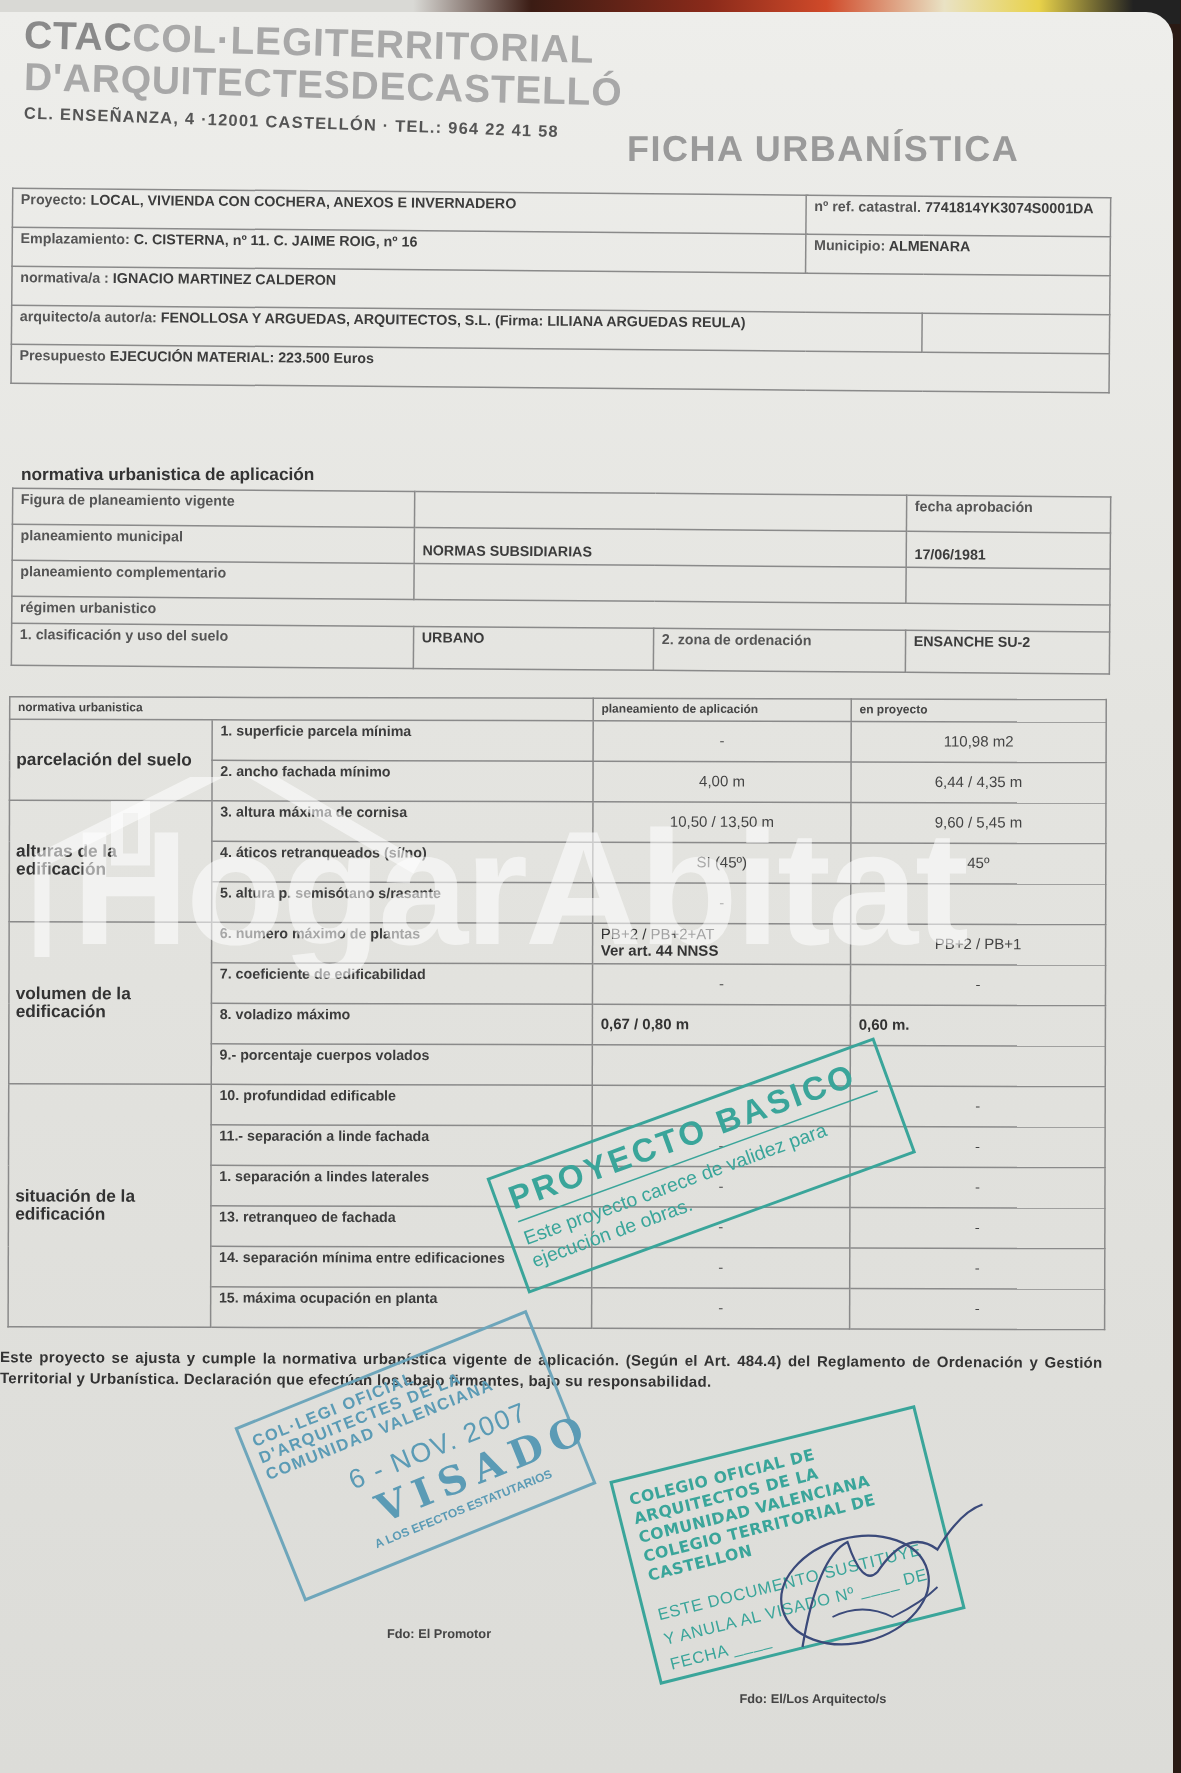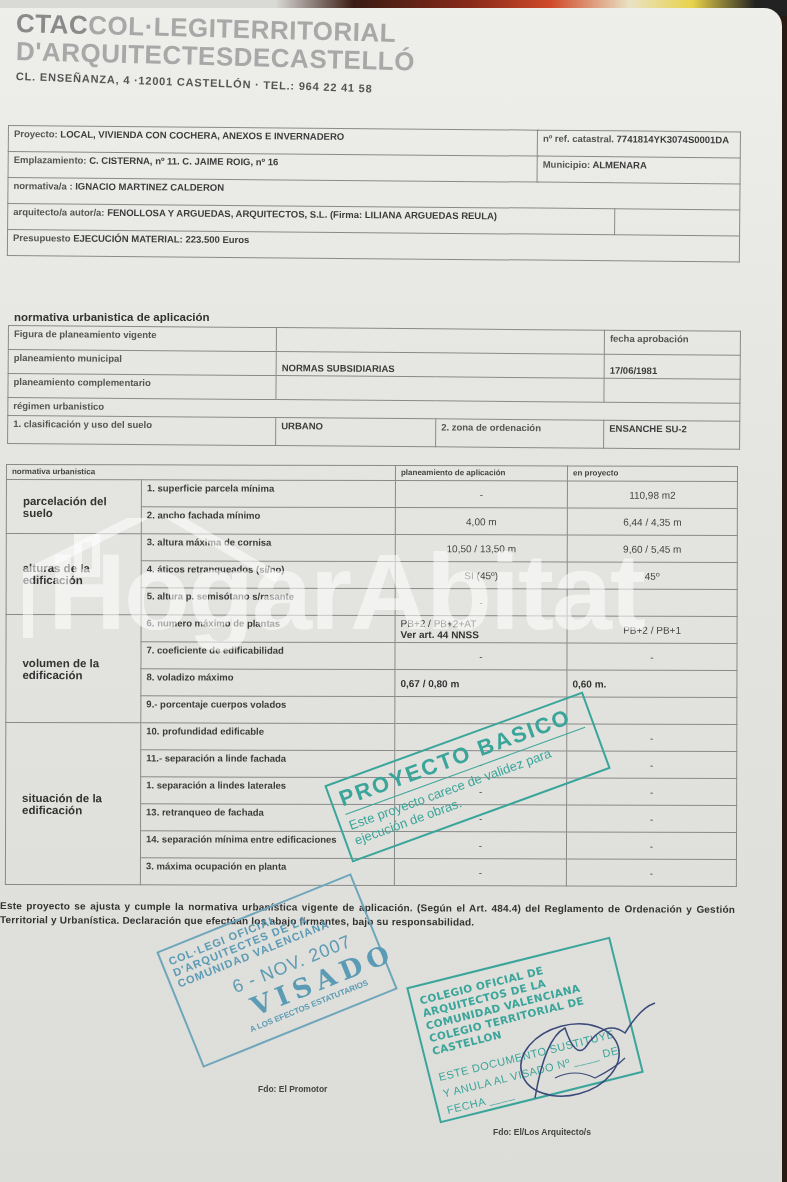--- a/index.html
+++ b/index.html
@@ -22,21 +22,21 @@
   td { border: 1px solid #8a8a8a; font-size: 9.5px; font-weight: bold; color: #3c3c3c; padding: 2px 5px; vertical-align: top; }
   .lbl { color: #555; }
   .t1 { left: 8px; top: 117px; width: 733px; transform: rotate(0.5deg); transform-origin: left top; }
   .t1 td { height: 26px; }
   .sec-title { position: absolute; left: 14px; top: 303px; font-size: 11.5px; font-weight: bold; color: #333; }
   .t2 { left: 8px; top: 317px; width: 733px; transform: rotate(0.45deg); transform-origin: left top; }
   .t2 td { height: 24px; }
   .t3 { left: 6px; top: 456px; width: 732px; transform: rotate(0.15deg); transform-origin: left top; }
   .t3 td { height: 27px; font-size: 9.5px; }
   .t3 .hdrrow td { height: 15px; font-size: 8px; color: #444; }
-  .t3 .grp { font-size: 11.5px; color: #333; vertical-align: middle; padding-left: 16px; }
+  .t3 .grp { font-size: 11.5px; color: #333; vertical-align: middle; padding-left: 4px; }
   .t3 .val { text-align: center; vertical-align: middle; font-weight: normal; color: #444; font-size: 10px; }
   .t3 .valb { text-align: left; vertical-align: middle; color: #333; font-size: 10px; }
 
   .decl { position: absolute; left: 0; top: 893px; width: 735px; font-size: 10px; font-weight: bold; color: #333;
     line-height: 14px; text-align: justify; letter-spacing: 0.2px; transform: rotate(0.3deg); }
   .sign { position: absolute; top: 1076px; font-size: 8.5px; font-weight: bold; color: #444; }
 
   .watermark { position: absolute; left: 8px; top: 530px; pointer-events: none; }
   .wm-main { font-size: 108px; font-weight: bold; color: rgba(255,255,255,0.55); letter-spacing: -2px; line-height: 1; margin-left: 40px; }
   .wm-sub { position: absolute; left: 388px; top: 116px; font-size: 24px; color: rgba(255,255,255,0.6); letter-spacing: 1px; white-space: nowrap; }
@@ -61,20 +61,21 @@
 
 <div class="topstrip"></div>
 
 <div class="page">
 
   <div class="hdr-org">
     <div class="l1"><span class="ctac">CTAC</span><span>COL·LEGITERRITORIAL</span></div>
     <div class="l2">D'ARQUITECTESDECASTELLÓ</div>
   </div>
   <div class="hdr-addr">CL. ENSEÑANZA, 4 ·12001 CASTELLÓN · TEL.: 964 22 41 58</div>
+  <div class="hdr-title">FICHA URBANÍSTICA</div>
 
   <table class="t1">
     <tbody>
         <tr>
       <td colspan="2" style="width:490px"><span class="lbl">Proyecto:</span> <span>LOCAL, VIVIENDA CON COCHERA, ANEXOS E INVERNADERO</span></td>
       <td colspan="2"><span class="lbl">nº ref. catastral.</span> <span>7741814YK3074S0001DA</span></td>
     </tr>
     <tr>
       <td colspan="2"><span class="lbl">Emplazamiento:</span> <span>C. CISTERNA, nº 11.   C. JAIME ROIG, nº 16</span></td>
       <td colspan="2"><span class="lbl">Municipio:</span> <span>ALMENARA</span></td>
@@ -201,21 +202,21 @@
       <td>13. retranqueo de fachada</td>
       <td class="val">-</td>
       <td class="val">-</td>
     </tr>
     <tr>
       <td>14. separación mínima entre edificaciones</td>
       <td class="val">-</td>
       <td class="val">-</td>
     </tr>
     <tr>
-      <td>3. máxima ocupación en planta</td>
+      <td>15. máxima ocupación en planta</td>
       <td class="val">-</td>
       <td class="val">-</td>
     </tr>
   </tbody>
     </table>
 
   <div class="decl">Este proyecto se ajusta y cumple la normativa urbanística vigente de aplicación. (Según el Art. 484.4) del Reglamento de Ordenación y Gestión Territorial y Urbanística. Declaración que efectúan los abajo firmantes, bajo su responsabilidad.</div>
 
   <div class="sign" style="left:258px">Fdo: El Promotor</div>
   <div class="sign" style="left:493px;top:1119px">Fdo: El/Los Arquitecto/s</div>

